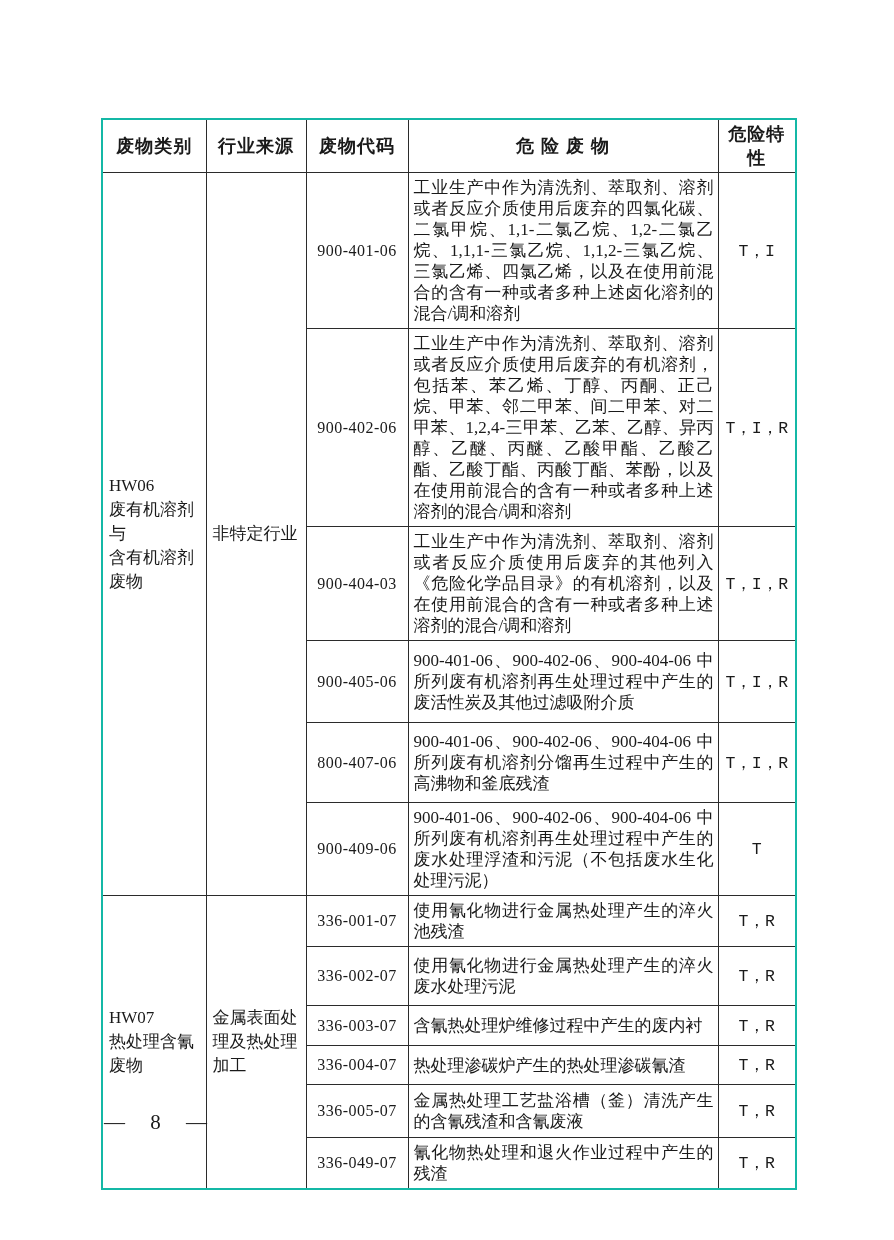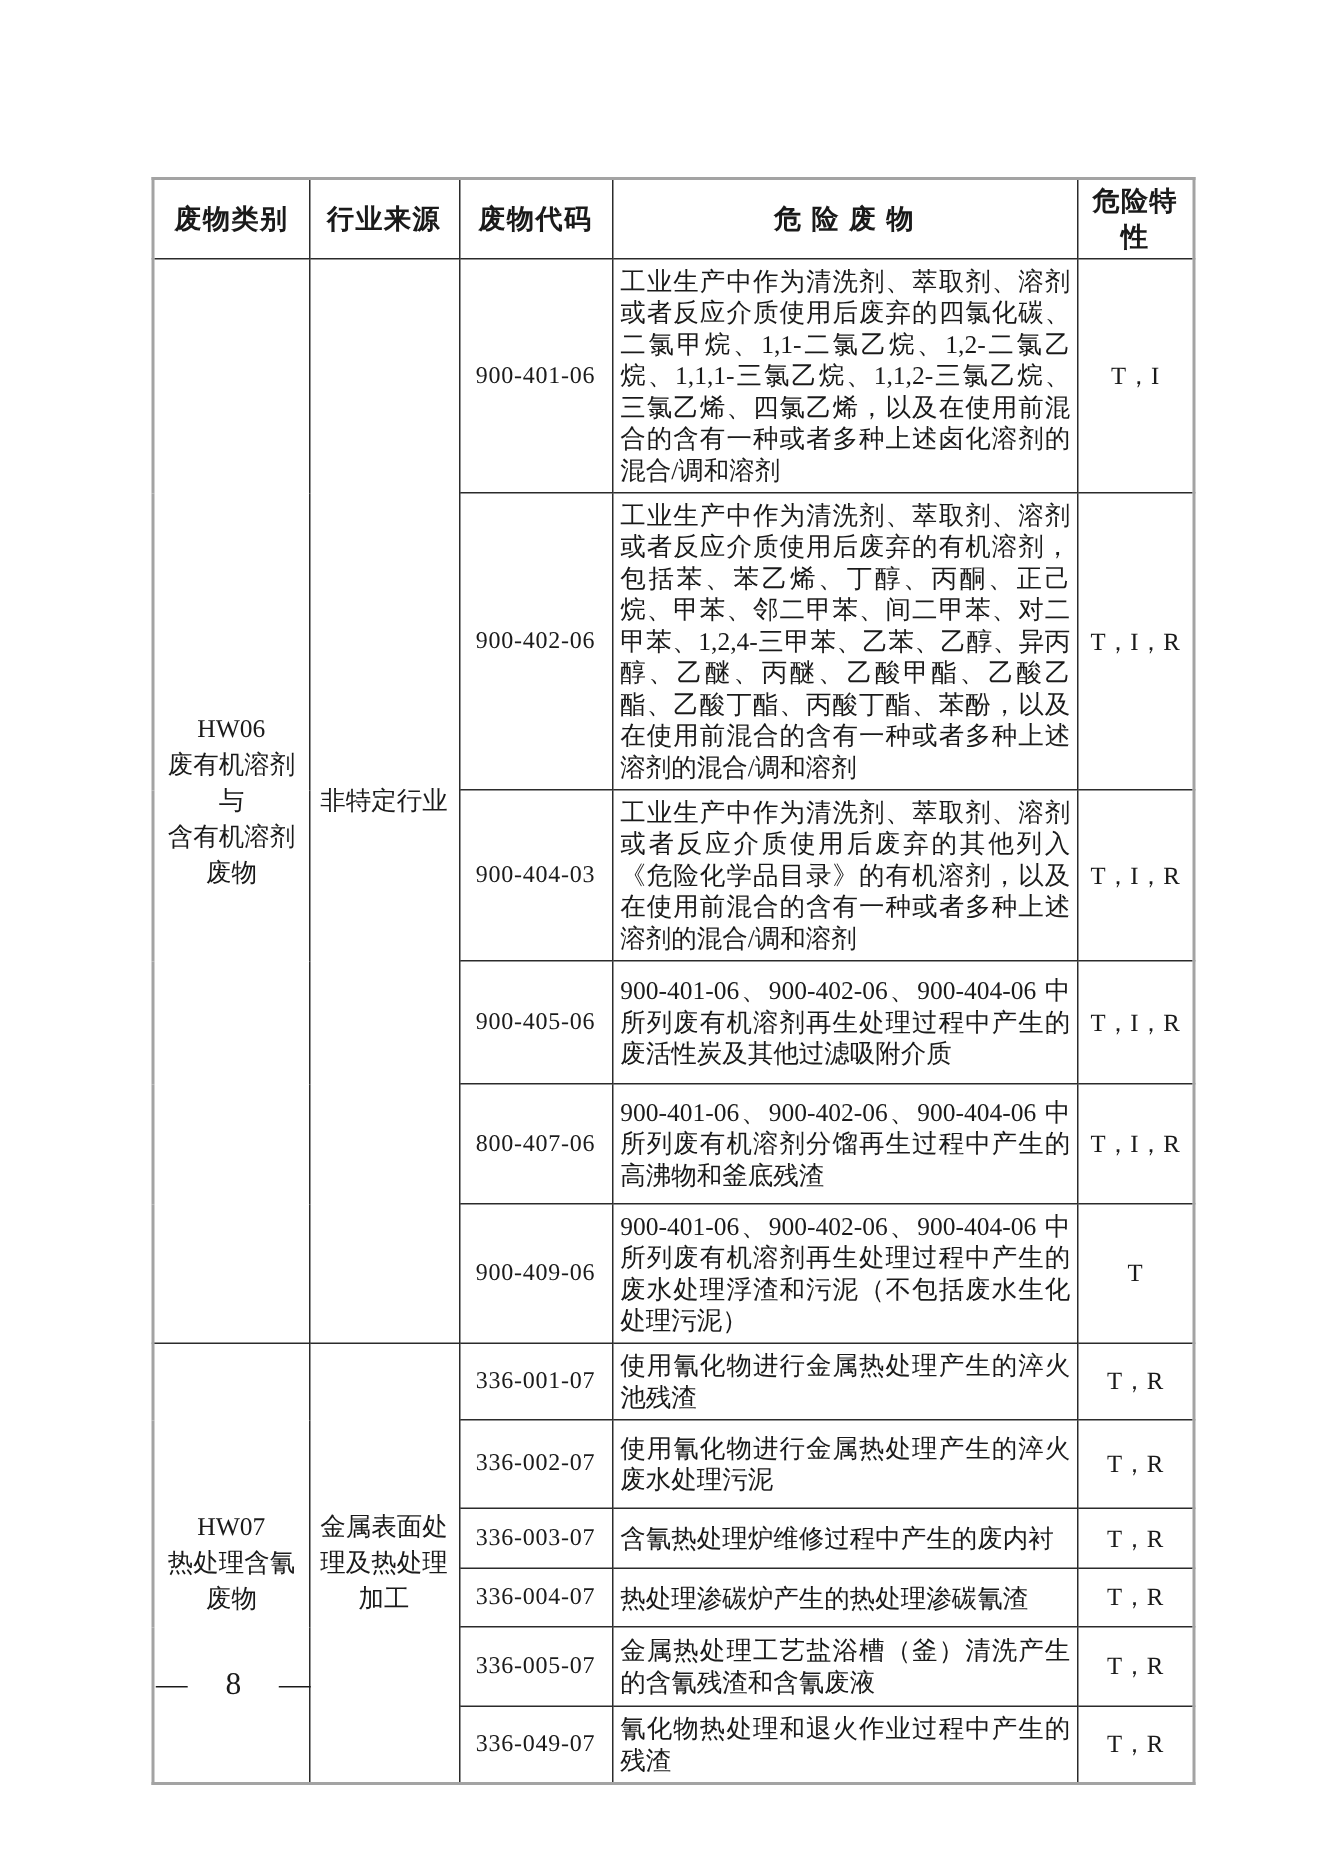--- a/index.html
+++ b/index.html
@@ -22,32 +22,32 @@
     border-collapse: collapse;
     table-layout: fixed;
   }
   .doc-table th, .doc-table td {
     border: 1.5px solid #2b2b2b;
     padding: 2px 4px;
     vertical-align: middle;
     box-sizing: border-box;
   }
   .doc-table {
-    border: 2px solid #a3a3a3;
+    border: 2px solid #14b8a6;
   }
   th.hdr {
     font-family: "Liberation Sans", "DejaVu Sans", sans-serif;
     font-weight: 700;
     font-size: 18px;
     text-align: center;
     height: 42px;
     letter-spacing: 1px;
   }
   td.cat, td.ind {
-    text-align: center;
+    text-align: left;
     font-size: 17px;
     line-height: 24px;
     white-space: pre-line;
     padding: 2px 6px;
   }
   td.code {
     text-align: center;
     font-size: 16px;
     letter-spacing: 0.5px;
     white-space: nowrap;
@@ -55,20 +55,21 @@
   td.desc {
     text-align: justify;
     text-justify: inter-character;
     font-size: 17px;
     line-height: 21px;
     padding: 4px 4px 4px 5px;
   }
   td.haz {
     text-align: center;
     font-size: 16.5px;
+    font-family: Liberation Mono, monospace;
   }
   .page-footer {
     position: absolute;
     left: 104px;
     top: 1110px;
     font-size: 21px;
     letter-spacing: 10px;
     white-space: nowrap;
   }
 </style>

